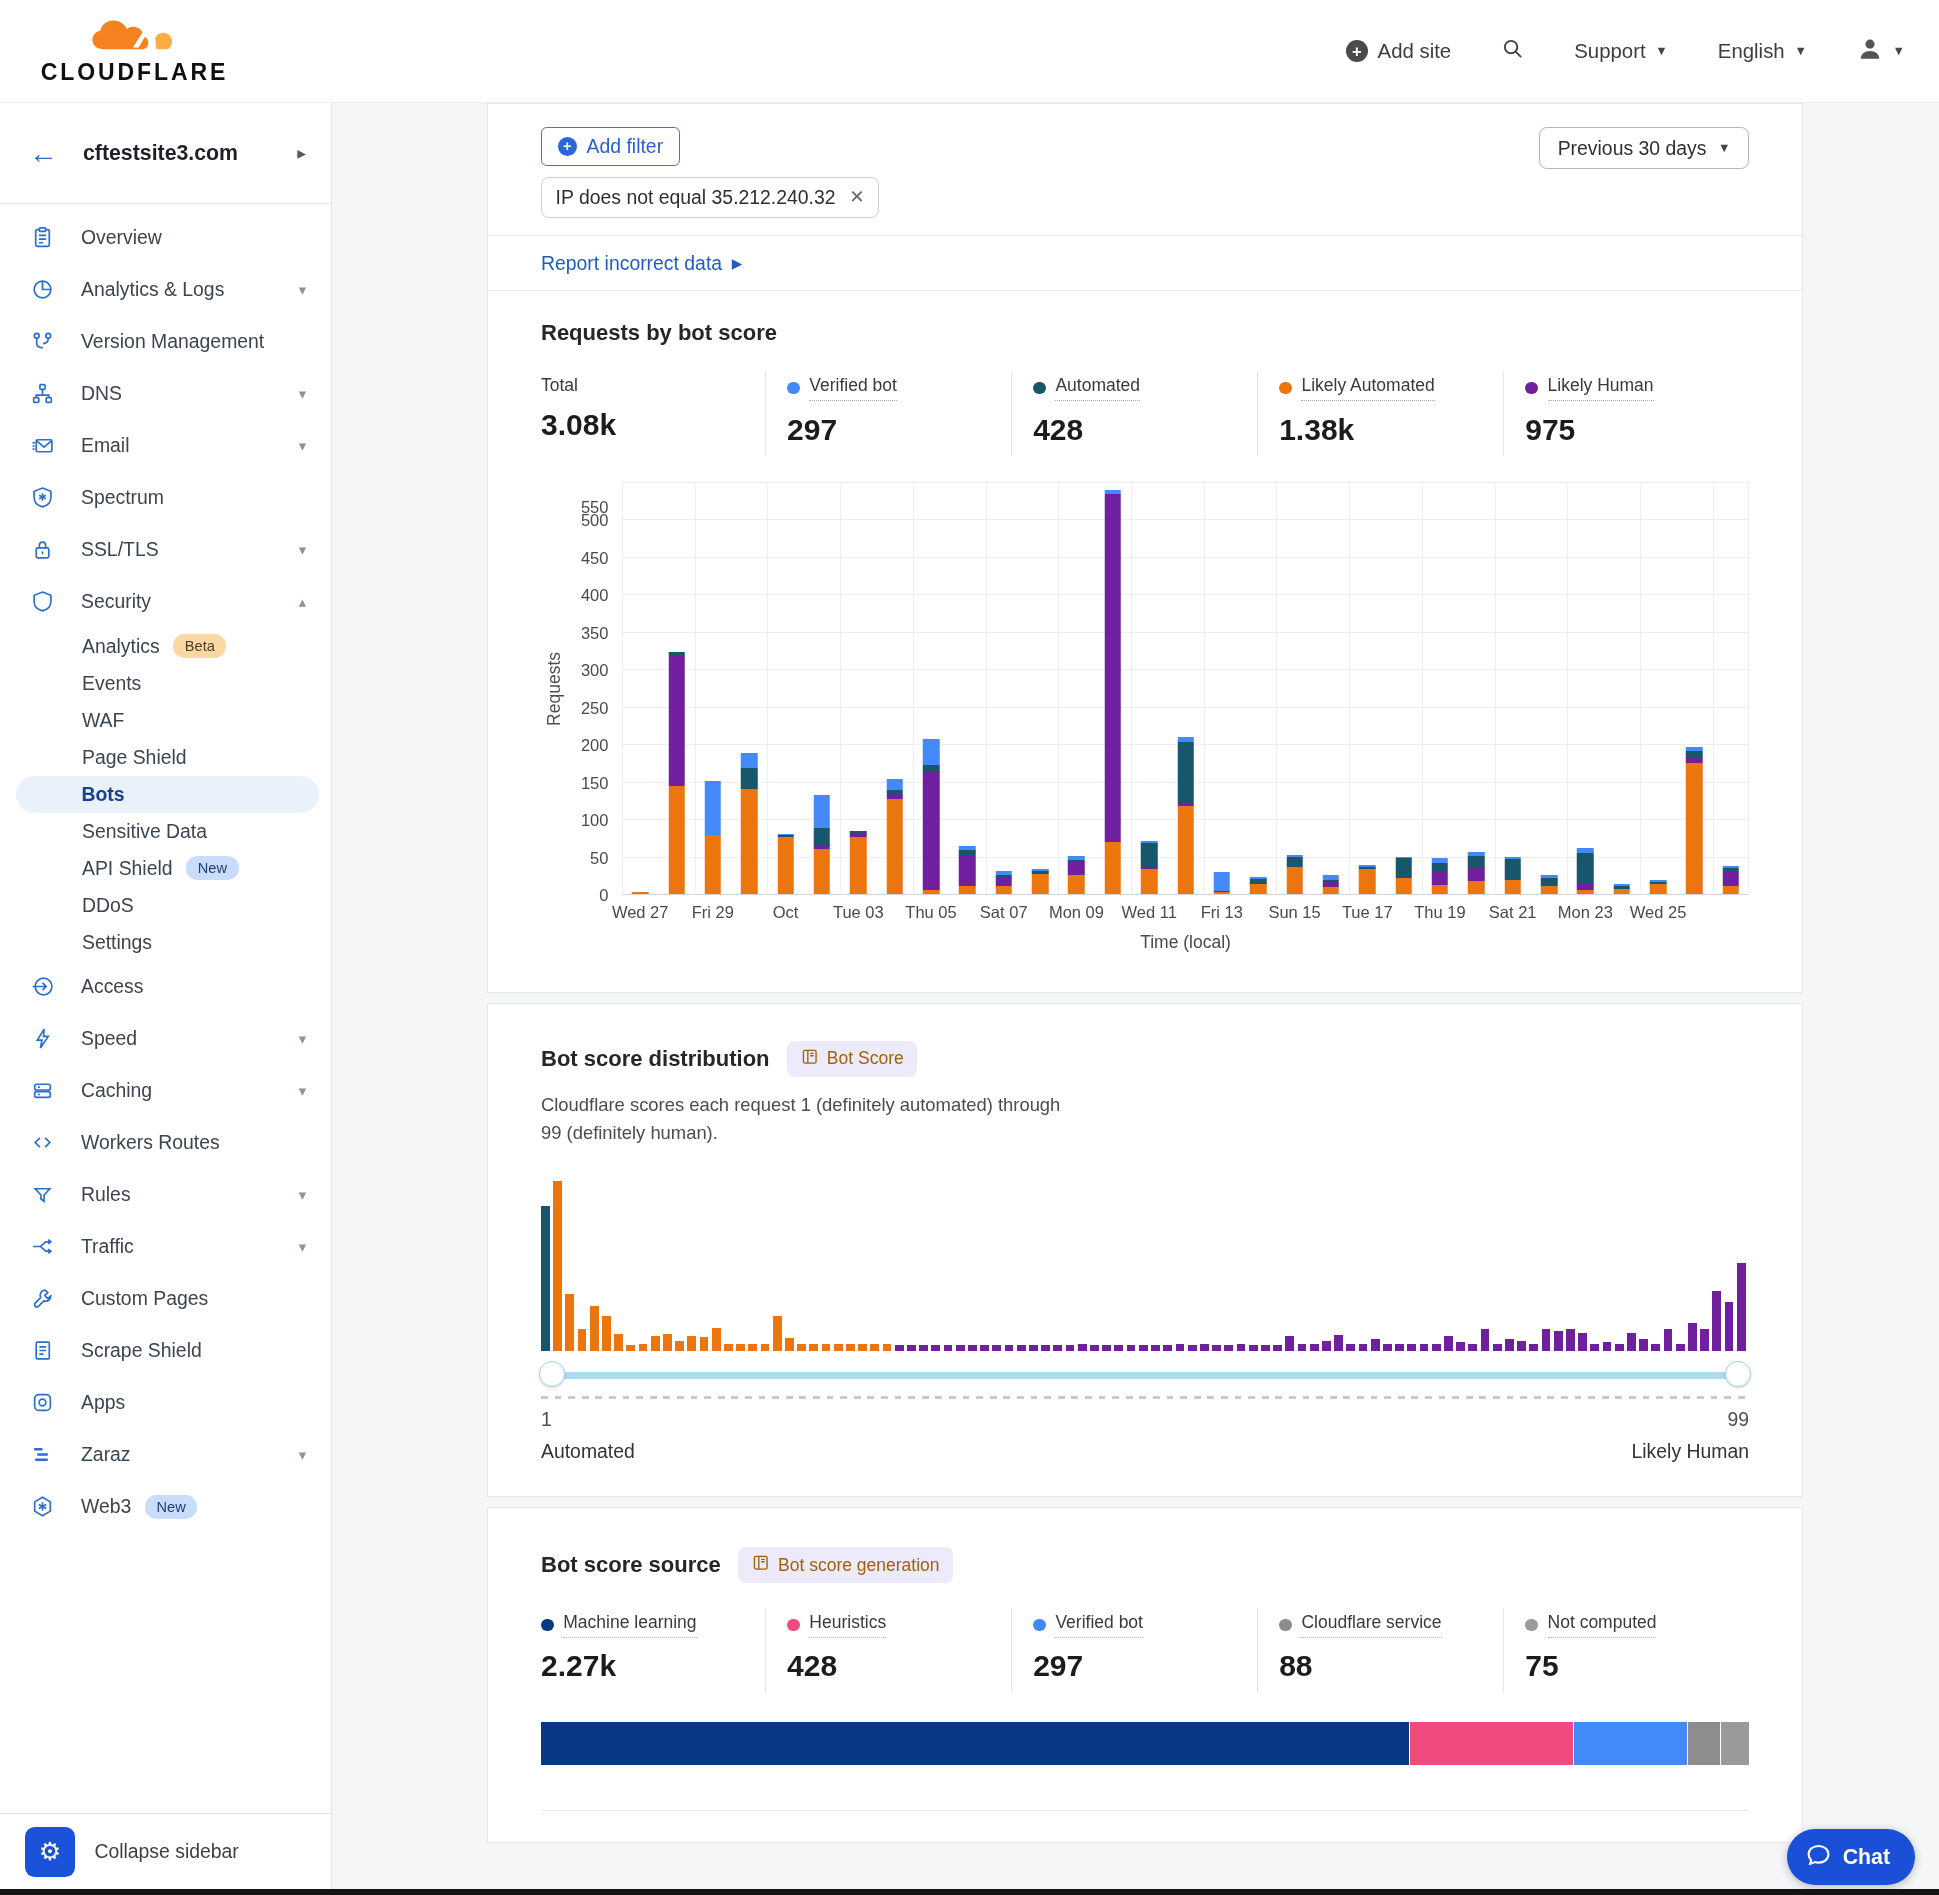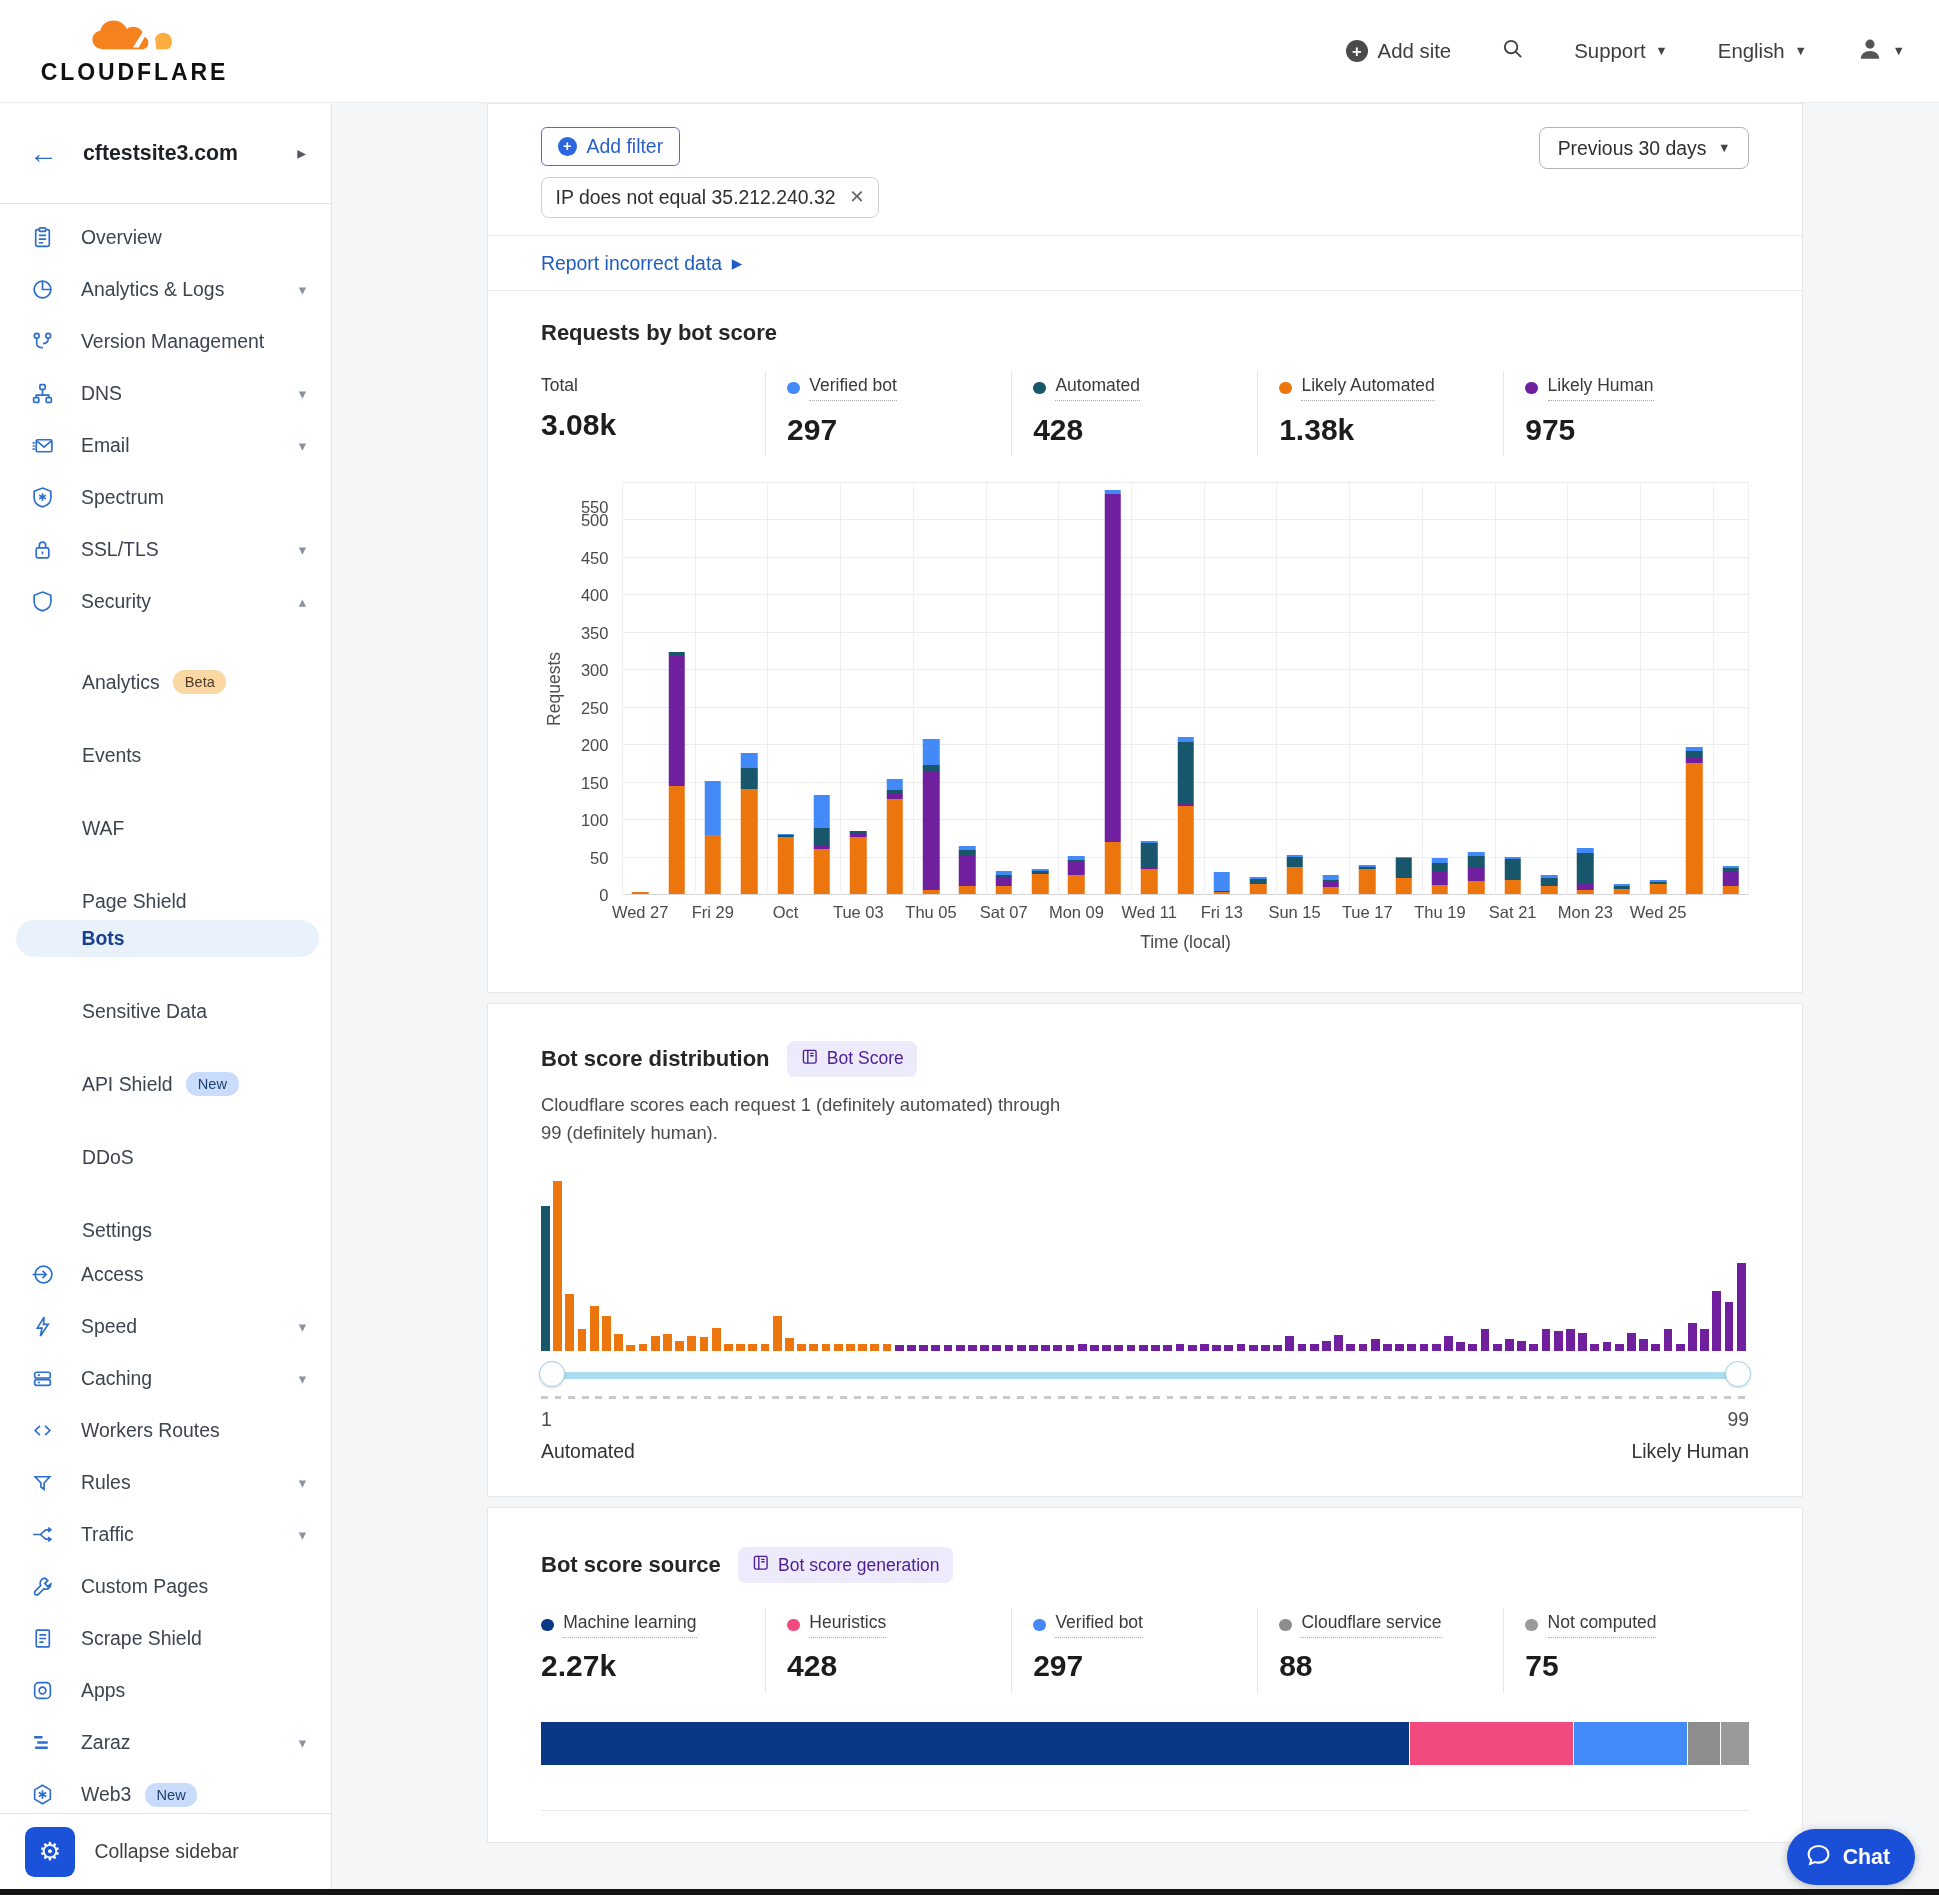--- a/index.html
+++ b/index.html
@@ -21,21 +21,21 @@
   
   .sidebar { width:332px; background:#fff; border-right:1px solid #e4e4e6; display:flex; flex-direction:column; flex-shrink:0; }
   .site-row { height:101px; flex-shrink:0; border-bottom:1px solid #e4e4e6; display:flex; align-items:center; padding:0 25px 0 29px; }
   .back-arrow { color:#2c6ecb; font-size:29px; line-height:1; }
   .site-name { margin-left:25px; font-size:21.3px; font-weight:700; color:#1d2025; }
   .site-caret { margin-left:auto; color:#55595f; font-size:17.5px; }
   .side-nav { flex:1; overflow:hidden; padding-top:7.8px; }
   .nav-item { height:52px; display:flex; align-items:center; padding:0 25px 0 29px; font-size:19.4px; color:#3c4450; cursor:pointer; }
   .nav-item .icon { width:27px; display:flex; align-items:center; justify-content:center; color:#2c6ecb; flex-shrink:0; }
   .nav-item .lbl { margin-left:25px; }
-  .nav-sub { height:37px; display:flex; align-items:center; padding:0 25px 0 82px; font-size:19.4px; color:#3c4450; cursor:pointer;margin-top:36px; }
+  .nav-sub { height:37px; display:flex; align-items:center; padding:0 25px 0 82px; font-size:19.4px; color:#3c4450; cursor:pointer; }
   .nav-sub.selected { background:#e9f1fb; border-radius:21.3px; margin:0 11.6px 0 15.5px; padding-left:66px; font-weight:700; color:#17418f; }
   .nav-caret { margin-left:auto; color:#8a929e; font-size:14.6px; }
   .badge { margin-left:13.6px; font-size:14.6px; padding:3.9px 11.6px; border-radius:11.6px; white-space:nowrap; }
   .badge-beta { background:#fbd7a4; color:#4a3c27; }
   .badge-new { background:#c9dcfb; color:#1f3e73; }
   .collapse-row { margin-top:auto; height:82px; flex-shrink:0; border-top:1px solid #e4e4e6; display:flex; align-items:center; gap:19.4px; padding:0 23px 5.8px 25px; }
   .gear-btn { width:50px; height:50px; background:#1a53d9; border-radius:9.7px; color:#fff; font-size:25px; display:flex; align-items:center; justify-content:center; cursor:pointer; }
   .collapse-label { font-size:19.4px; color:#3f3f3f; }
 
   
@@ -51,21 +51,21 @@
   .chip-x { font-size:18.4px; color:#666; cursor:pointer; }
   .range-btn { display:inline-flex; align-items:center; gap:11.6px; border:1px solid #b5b5b5; border-radius:7.8px; padding:8.7px 17.5px; font-size:19.4px; color:#2f2f2f; background:#fff; cursor:pointer; }
   .range-caret { font-size:12.6px; color:#444; }
 
   .report-row { border-top:1px solid #e8e8e8; padding:15.5px 53px; display:flex; align-items:center; gap:9.7px; font-size:19.4px; color:#1f5dc4; cursor:pointer; }
   .report-arrow { font-size:13.6px; }
 
   .section { padding:29px 53px 39px; border-top:1px solid #e8e8e8; }
   .sec-title { font-size:22px; font-weight:700; color:#262626; }
   .title-row { display:flex; align-items:center; gap:17.5px; }
-  .badge-pill { display:inline-flex; align-items:center; gap:8.7px; background:#eceafb; color:#4c1d95; font-size:17.5px; padding:6.8px 13.6px; border-radius:7.8px; cursor:pointer; }
+  .badge-pill { display:inline-flex; align-items:center; gap:8.7px; background:#eceafb; color:#a16207; font-size:17.5px; padding:6.8px 13.6px; border-radius:7.8px; cursor:pointer; }
   .desc { margin-top:13.6px; font-size:18.4px; color:#4c4c4c; max-width:529px; line-height:1.55; }
 
   .stats-row { margin-top:25px; display:flex; }
   .stat { flex:1; padding:3.9px 0 9.7px 0; }
   .stat + .stat { border-left:1px solid #e6e6e6; padding-left:21.3px; }
   .stat-label { display:inline-flex; align-items:center; gap:9.7px; font-size:17.5px; color:#3a3a3a; }
   .stat-label .txt.dotted { border-bottom:1.9px dotted #adadad; padding-bottom:3.9px; }
   .dot { width:12.6px; height:12.6px; border-radius:50%; flex-shrink:0; }
   .stat-value { margin-top:11.6px; font-size:30px; font-weight:600; color:#1c1c1c; }
 

